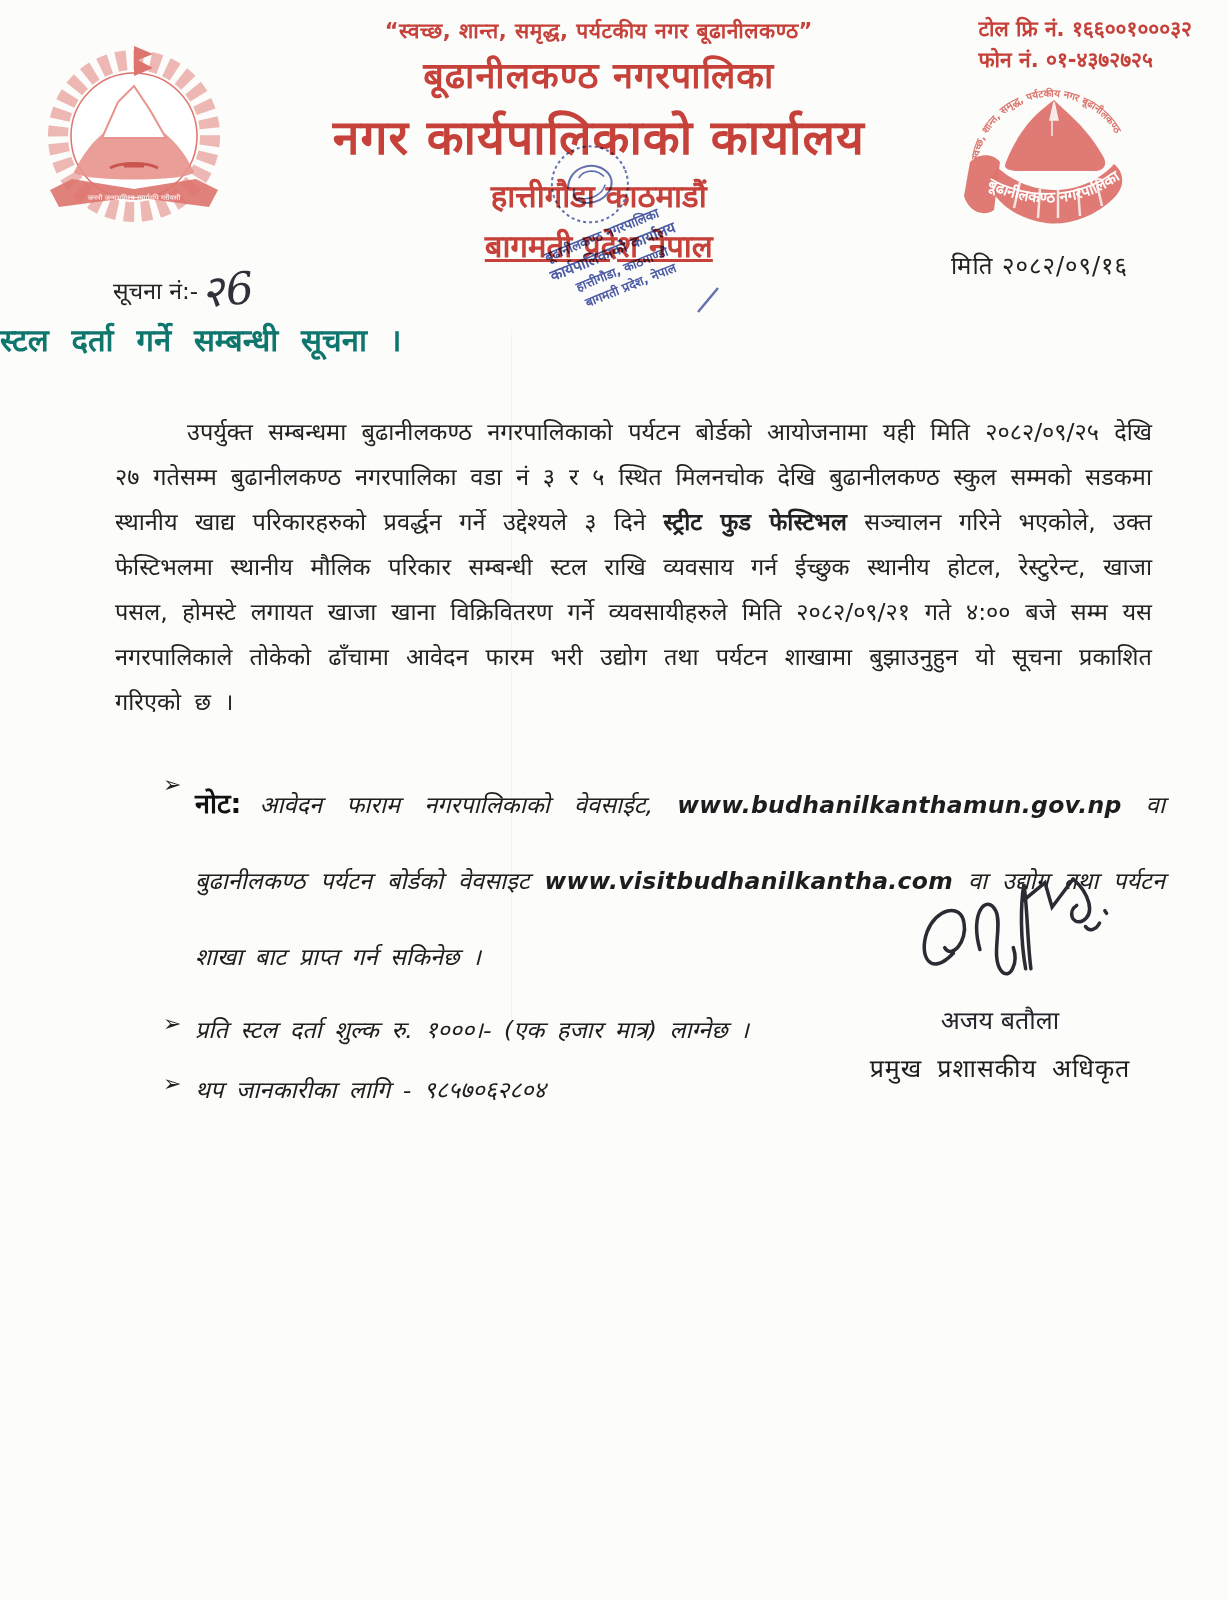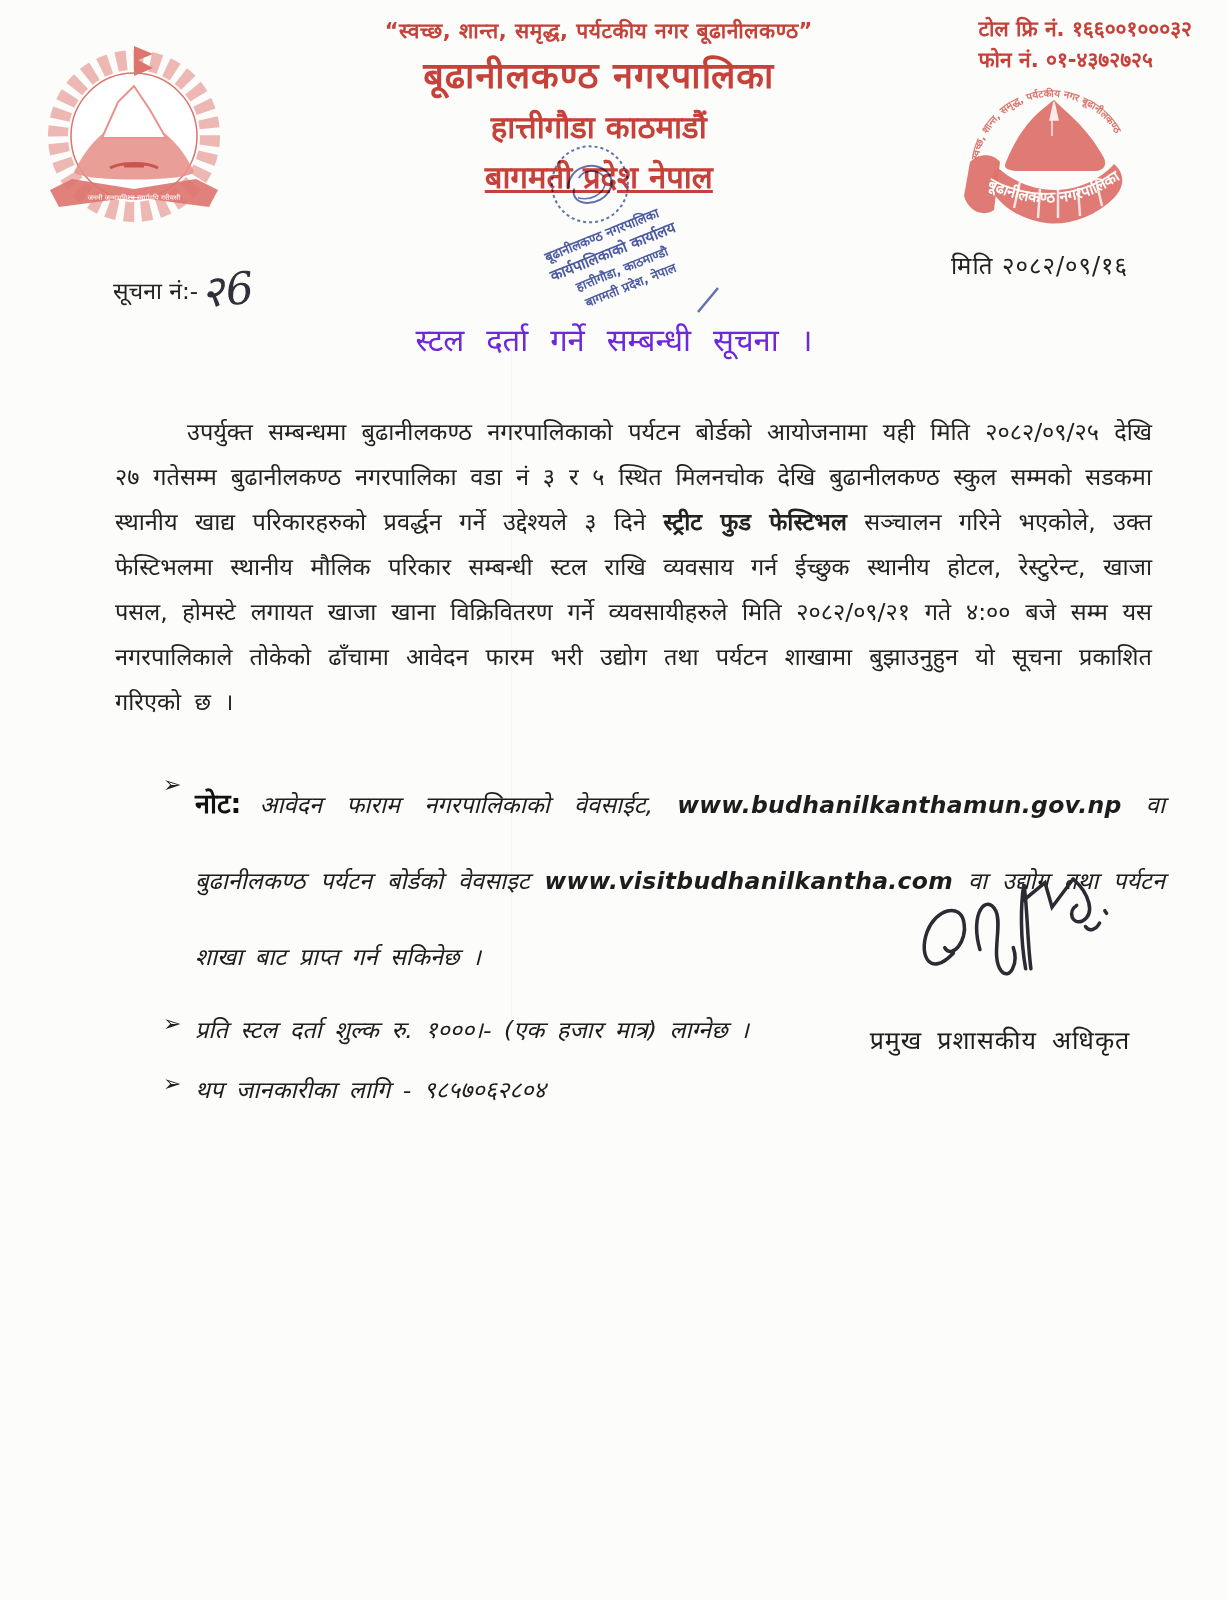--- a/index.html
+++ b/index.html
@@ -35,22 +35,22 @@
   
   .notice-no{position:absolute;left:113px;top:252px;font-size:23px;}
   .hand-number{
     display:inline-block;font-family:"DejaVu Serif","Liberation Serif",serif;
     font-style:italic;font-size:44px;color:#30303a;transform:rotate(-6deg) translateY(6px);
     margin-left:2px;letter-spacing:2px;
   }
   .date{position:absolute;right:100px;top:248px;font-size:24px;letter-spacing:1px;margin-left:48px;}
   
   .title{
-    position:absolute;left:0;top:318px;width:100%;text-align:center;
-    font-size:31px;font-weight:normal;word-spacing:12px;color:#6d28d9;
+    position:absolute;left:0;top:318px;width:100%;
+    font-size:31px;font-weight:bold;word-spacing:12px;color:#0f766e;
   }
   
   .para{
     position:absolute;left:115px;top:410px;width:1037px;margin:0;
     font-size:23.5px;line-height:45px;text-align:justify;text-indent:72px;
     word-spacing:6px;color:var(--text-black);
   }
   .para b{font-weight:bold;}
   .bullets{position:absolute;left:163px;top:766px;width:1002px;}
   .bullet{display:flex;align-items:flex-start;margin-bottom:10px;}
@@ -82,20 +82,21 @@
     <path d="M66,98 L82,62 L98,46 L114,70 L130,98 Z" fill="#ffffff" stroke="#e8938d" stroke-width="2"></path>
     <path d="M74,128 C84,122 112,122 122,128 M88,126 L108,126" fill="none" stroke="#c9554e" stroke-width="3"></path>
     <path d="M98,40 L98,6 L117,14 L102,20 L117,28 L98,36 Z" fill="var(--logo-red)"></path>
     <path d="M14,150 L36,139 L98,149 L160,139 L182,150 L173,167 L98,157 L23,167 Z" fill="var(--logo-red)" opacity=".9"></path>
     <text x="98" y="160" font-size="7" fill="#ffffff" text-anchor="middle">जननी जन्मभूमिश्च स्वर्गादपि गरीयसी</text>
   </svg>
 
   <div class="header-center">
     <div class="motto">“स्वच्छ, शान्त, समृद्ध, पर्यटकीय नगर बूढानीलकण्ठ”</div>
     <div class="muni">बूढानीलकण्ठ नगरपालिका</div>
+    <div class="office">नगर कार्यपालिकाको कार्यालय</div>
     <div class="addr">हात्तीगौडा काठमाडौं</div>
     <div class="prov">बागमती प्रदेश नेपाल</div>
   </div>
 
   <div class="header-right">
     <div>टोल फ्रि नं. १६६००१०००३२</div>
     <div>फोन नं. ०१-४३७२७२५</div>
   </div>
 
   <svg class="logo-right" width="190" height="178" viewBox="0 0 190 178">
@@ -162,16 +163,17 @@
       <g fill="none" stroke="var(--sig-ink)" stroke-width="4" stroke-linecap="round">
         <path d="M46,92 C20,120 6,96 16,68 C26,42 54,34 58,58 C62,78 44,100 36,86"></path>
         <path d="M76,88 C64,46 84,24 94,44 C102,60 88,96 100,112 C110,124 120,104 114,86"></path>
         <path d="M128,110 C122,76 122,38 126,14 C130,40 130,80 134,110"></path>
         <path d="M126,32 L150,12 L158,40 L182,8"></path>
         <path d="M182,8 C200,24 208,48 192,56 C180,60 176,44 186,38"></path>
         <path d="M196,62 C200,68 208,66 212,58"></path>
         <path d="M218,44 L220,47"></path>
       </g>
     </svg>
+    <div class="sig-name">अजय बतौला</div>
     <div class="sig-title">प्रमुख प्रशासकीय अधिकृत</div>
   </div>
 
 </div>
 
 </body></html>

